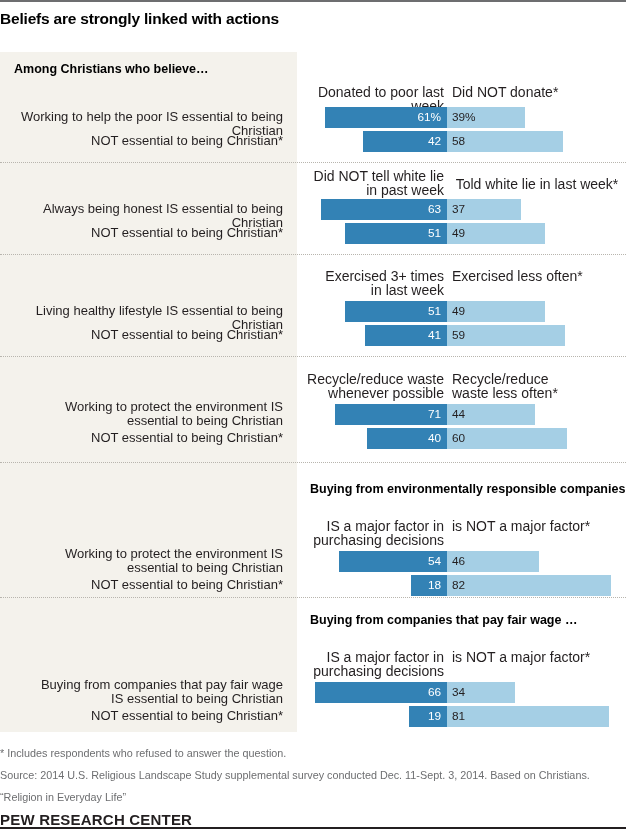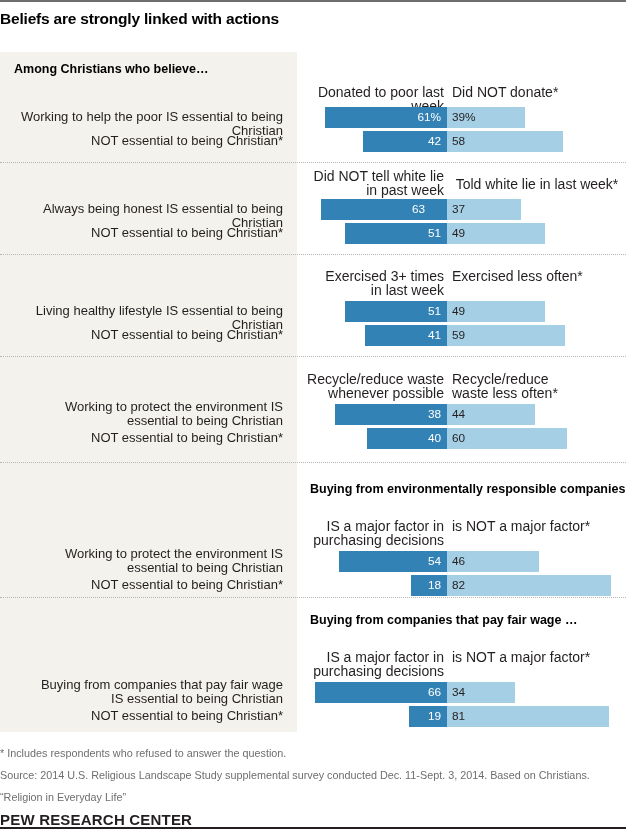--- a/index.html
+++ b/index.html
@@ -189,21 +189,21 @@
         <div class="bar-val-right">58</div>
       </div>
       <div class="section-rule" style="top: 162px;"></div>
       <div class="col-label left-col" style="top: 170px; white-space: pre-line;">Did NOT tell white lie
 in past week</div>
       <div class="col-label right-col" style="top: 178px; white-space: pre-line; text-align: center;">Told white lie in last week*</div>
       <div class="cat-label" style="top: 202px; white-space: pre-line;">Always being honest IS essential to being Christian</div>
       <div class="bar-row" style="top: 199px;">
         <div class="bar-left" style="left: 321px; width: 126px; background: rgb(51, 130, 181);"></div>
         <div class="bar-right" style="left: 447px; width: 74px; background: rgb(165, 207, 229);"></div>
-        <div class="bar-val-left" style="left: 305px; width: 120px;">63</div>
+        <div class="bar-val-left" style="left: 321px; width: 120px;">63</div>
         <div class="bar-val-right">37</div>
       </div>
       <div class="cat-label" style="top: 226px; white-space: pre-line;">NOT essential to being Christian*</div>
       <div class="bar-row" style="top: 223px;">
         <div class="bar-left" style="left: 345px; width: 102px; background: rgb(51, 130, 181);"></div>
         <div class="bar-right" style="left: 447px; width: 98px; background: rgb(165, 207, 229);"></div>
         <div class="bar-val-left" style="left: 345px; width: 96px;">51</div>
         <div class="bar-val-right">49</div>
       </div>
       <div class="section-rule" style="top: 254px;"></div>
@@ -227,21 +227,21 @@
       <div class="section-rule" style="top: 356px;"></div>
       <div class="col-label left-col" style="top: 373px; white-space: pre-line;">Recycle/reduce waste
 whenever possible</div>
       <div class="col-label right-col" style="top: 373px; white-space: pre-line;">Recycle/reduce
 waste less often*</div>
       <div class="cat-label" style="top: 400px; white-space: pre-line;">Working to protect the environment IS
 essential to being Christian</div>
       <div class="bar-row" style="top: 404px;">
         <div class="bar-left" style="left: 335px; width: 112px; background: rgb(51, 130, 181);"></div>
         <div class="bar-right" style="left: 447px; width: 88px; background: rgb(165, 207, 229);"></div>
-        <div class="bar-val-left" style="left: 335px; width: 106px;">38</div>
+        <div class="bar-val-left" style="left: 335px; width: 106px;">71</div>
         <div class="bar-val-right">44</div>
       </div>
       <div class="cat-label" style="top: 431px; white-space: pre-line;">NOT essential to being Christian*</div>
       <div class="bar-row" style="top: 428px;">
         <div class="bar-left" style="left: 367px; width: 80px; background: rgb(51, 130, 181);"></div>
         <div class="bar-right" style="left: 447px; width: 120px; background: rgb(165, 207, 229);"></div>
         <div class="bar-val-left" style="left: 367px; width: 74px;">40</div>
         <div class="bar-val-right">60</div>
       </div>
       <div class="section-rule" style="top: 462px;"></div>

